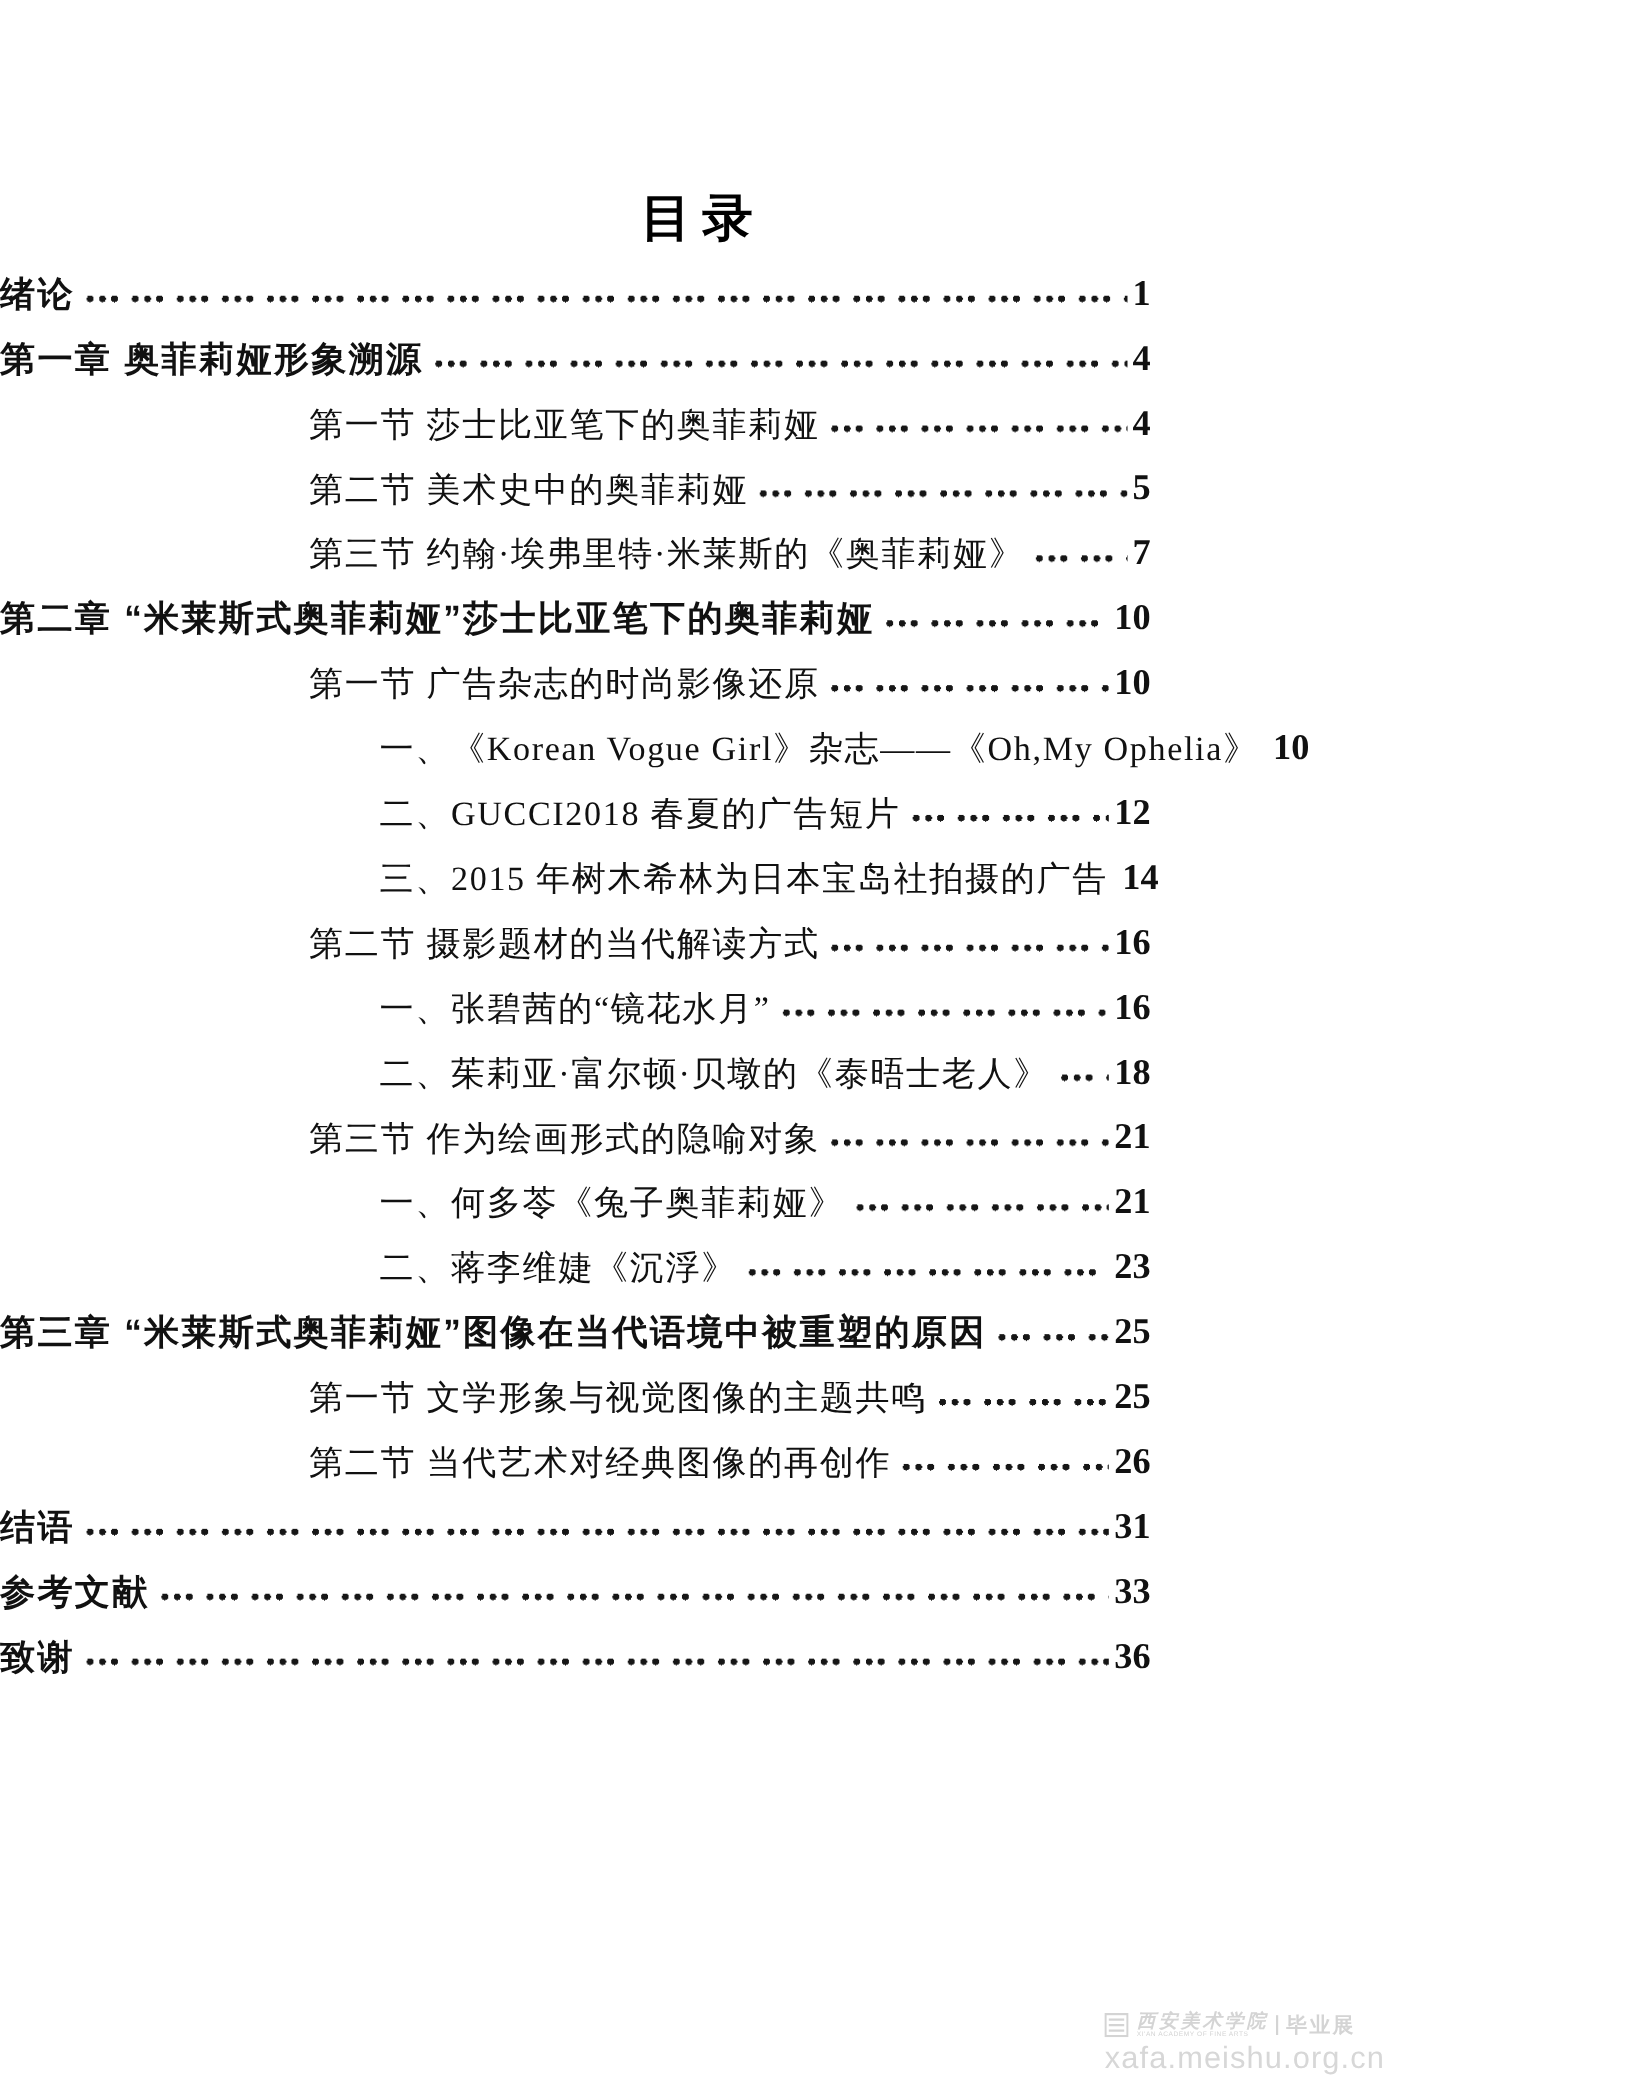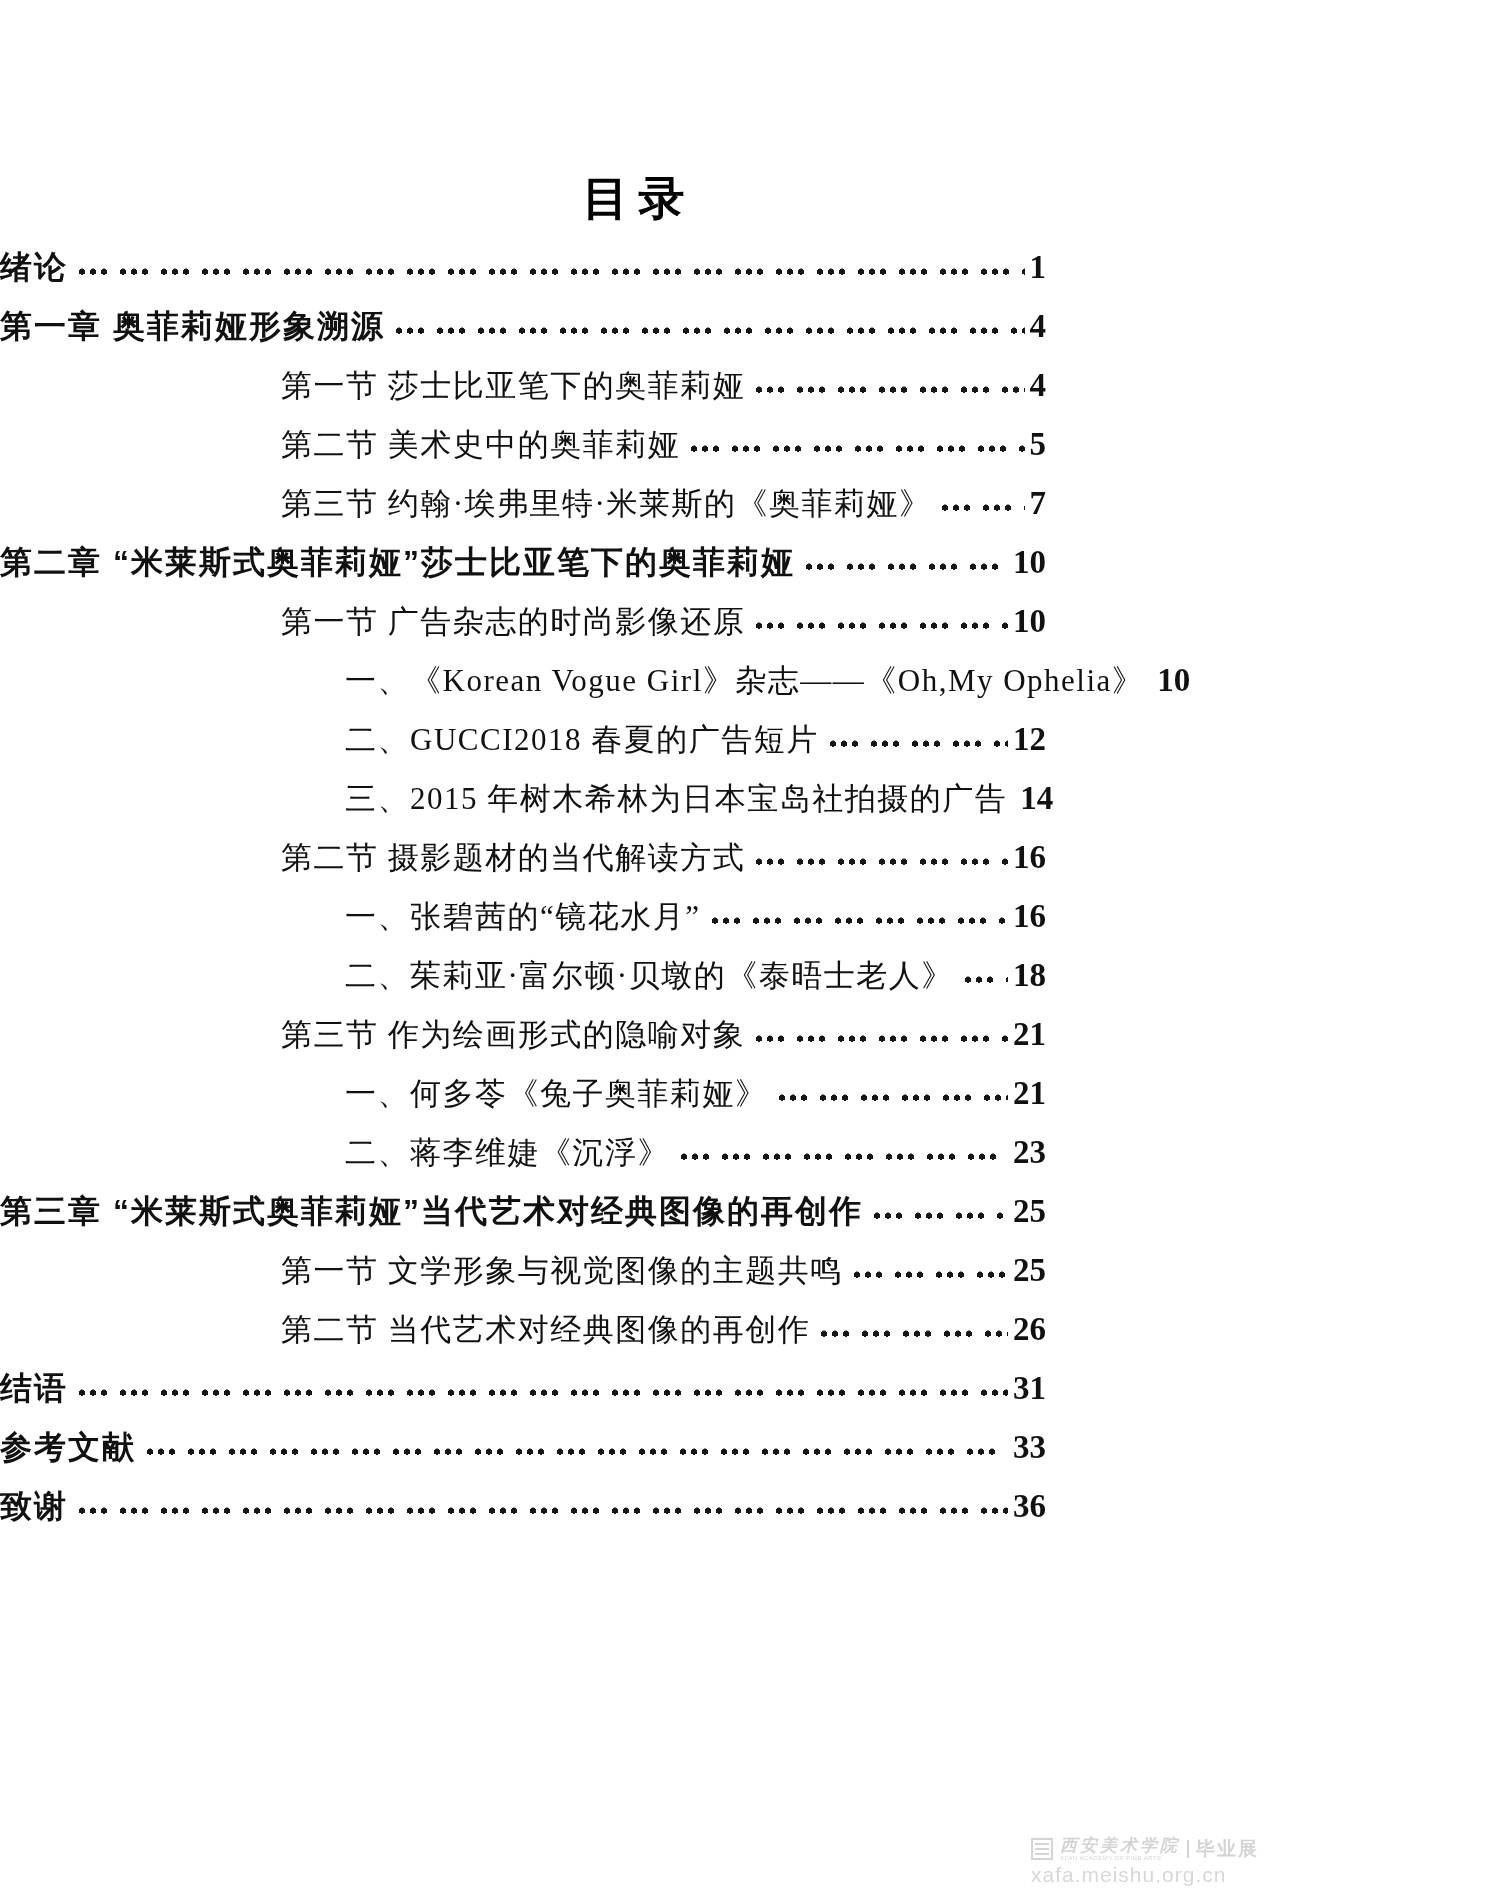--- a/index.html
+++ b/index.html
@@ -100,21 +100,21 @@
   }
   .wm-divider { width: 2px; height: 18px; background: #d4d4d4; }
   .wm-exhibit {
     font-family: "Liberation Sans", "DejaVu Sans", sans-serif;
     font-weight: 900;
     font-size: 19px;
     letter-spacing: 2px;
   }
   .wm-url {
     font-family: "Liberation Sans", "DejaVu Sans", sans-serif;
-    font-size: 21px;
+    font-size: 28px;
     letter-spacing: 1px;
     margin-top: 1px;
     color: #d7d7d7;
   }
 </style>
 </head>
 <body>
 
 <div class="page">
 
@@ -195,21 +195,21 @@
         <span class="label">一、何多苓《兔子奥菲莉娅》</span>
         <span class="leader"></span>
         <span class="pagenum">21</span>
       </div>
       <div class="row lvl2">
         <span class="label">二、蒋李维婕《沉浮》</span>
         <span class="leader"></span>
         <span class="pagenum">23</span>
       </div>
       <div class="row lvl0 bold">
-        <span class="label">第三章 “米莱斯式奥菲莉娅”当代艺术对经典图像的再创作</span>
+        <span class="label">第三章 “米莱斯式奥菲莉娅”图像在当代语境中被重塑的原因</span>
         <span class="leader"></span>
         <span class="pagenum">25</span>
       </div>
       <div class="row lvl1">
         <span class="label">第一节 文学形象与视觉图像的主题共鸣</span>
         <span class="leader"></span>
         <span class="pagenum">25</span>
       </div>
       <div class="row lvl1">
         <span class="label">第二节 当代艺术对经典图像的再创作</span>

